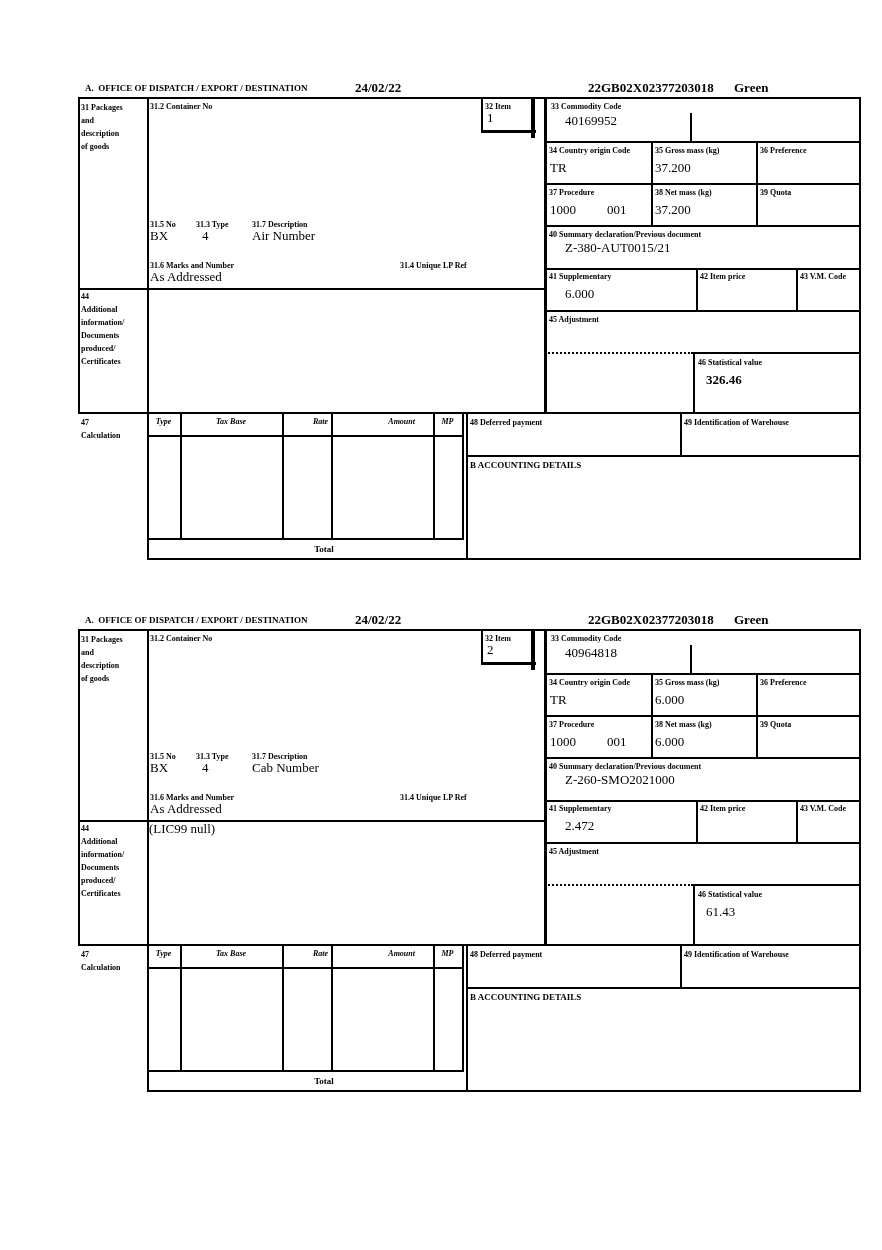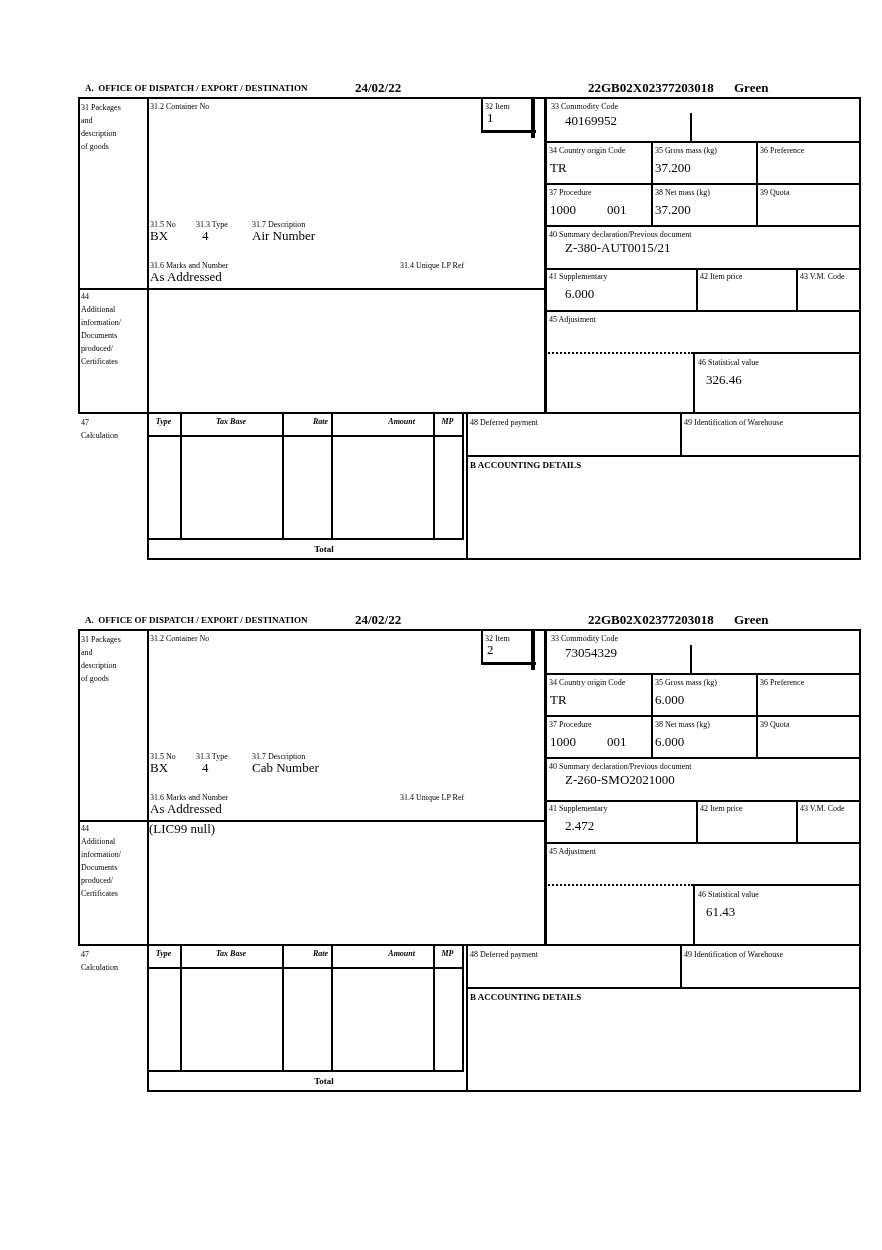--- a/index.html
+++ b/index.html
@@ -6,21 +6,21 @@
   body{
     width:882px;height:1250px;background:#ffffff;color:#000;
     font-family:"Liberation Serif","DejaVu Serif",serif;
     position:relative;overflow:hidden;
   }
   #doc{position:absolute;left:0;top:0;width:804px;height:1250px;}
   .block{position:absolute;left:78px;width:785px;height:482px;}
   .ln{position:absolute;background:#000;}
   .dot-h{position:absolute;border-top:2px dotted #000;height:0;}
   .dot-v{position:absolute;border-left:2px dotted #000;width:0;}
-  .lbl{position:absolute;font-weight:normal;font-size:8px;line-height:13px;white-space:pre-line;}
+  .lbl{position:absolute;font-weight:bold;font-size:8px;line-height:13px;white-space:pre-line;}
   .lbl9{position:absolute;font-weight:bold;font-size:9px;line-height:11px;white-space:pre;}
   .val{position:absolute;font-size:13px;line-height:15px;white-space:pre;}
   .hv{position:absolute;font-size:13px;font-weight:bold;line-height:15px;white-space:pre;}
   .cell{position:absolute;font-weight:bold;font-size:8px;line-height:10px;font-style:italic;}
   .tc{text-align:center;}
   .tr{text-align:right;}
 </style>
 </head>
 <body>
 
@@ -122,21 +122,21 @@
     <div class="lbl" style="left:471px;top:148px;">40 Summary declaration/Previous document</div>
     <div class="val" style="left:487px;top:160px;">Z-380-AUT0015/21</div>
 
     <div class="lbl" style="left:471px;top:190px;">41 Supplementary</div>
     <div class="val" style="left:487px;top:206px;">6.000</div>
     <div class="lbl" style="left:622px;top:190px;">42 Item price</div>
     <div class="lbl" style="left:722px;top:190px;">43 V.M. Code</div>
 
     <div class="lbl" style="left:471px;top:233px;">45 Adjustment</div>
     <div class="lbl" style="left:620px;top:276px;">46 Statistical value</div>
-    <div class="val" style="left:628px;top:292px;">326.46</div>
+    <div class="val" style="left:628px;top:292px;font-weight:bold;">326.46</div>
 
     <div class="cell tc" style="left:69px;top:337px;width:33px;">Type</div>
     <div class="cell tc" style="left:102px;top:337px;width:102px;">Tax Base</div>
     <div class="cell tr" style="left:204px;top:337px;width:46px;">Rate</div>
     <div class="cell tr" style="left:253px;top:337px;width:84px;">Amount</div>
     <div class="cell tc" style="left:355px;top:337px;width:29px;">MP</div>
     <div class="lbl9 tc" style="left:69px;top:464px;width:354px;white-space:normal;">Total</div>
 
     <div class="lbl" style="left:392px;top:336px;">48 Deferred payment</div>
     <div class="lbl" style="left:606px;top:336px;">49 Identification of Warehouse</div>
@@ -216,21 +216,21 @@
     <div class="lbl" style="left:72px;top:179px;">31.6 Marks and Number</div>
     <div class="val" style="left:72px;top:189px;">As Addressed</div>
     <div class="lbl" style="left:322px;top:179px;">31.4 Unique LP Ref</div>
 
     <div class="val" style="left:71px;top:209px;">(LIC99 null)</div>
 
     <div class="lbl" style="left:407px;top:20px;">32 Item</div>
     <div class="val" style="left:409px;top:30px;">2</div>
 
     <div class="lbl" style="left:473px;top:20px;">33 Commodity Code</div>
-    <div class="val" style="left:487px;top:33px;">73054329</div>
+    <div class="val" style="left:487px;top:33px;">40964818</div>
 
     <div class="lbl" style="left:471px;top:64px;">34 Country origin Code</div>
     <div class="val" style="left:472px;top:80px;">TR</div>
     <div class="lbl" style="left:577px;top:64px;">35 Gross mass (kg)</div>
     <div class="val" style="left:577px;top:80px;">6.000</div>
     <div class="lbl" style="left:682px;top:64px;">36 Preference</div>
 
     <div class="lbl" style="left:471px;top:106px;">37 Procedure</div>
     <div class="val" style="left:472px;top:122px;">1000</div>
     <div class="val" style="left:529px;top:122px;">001</div>

